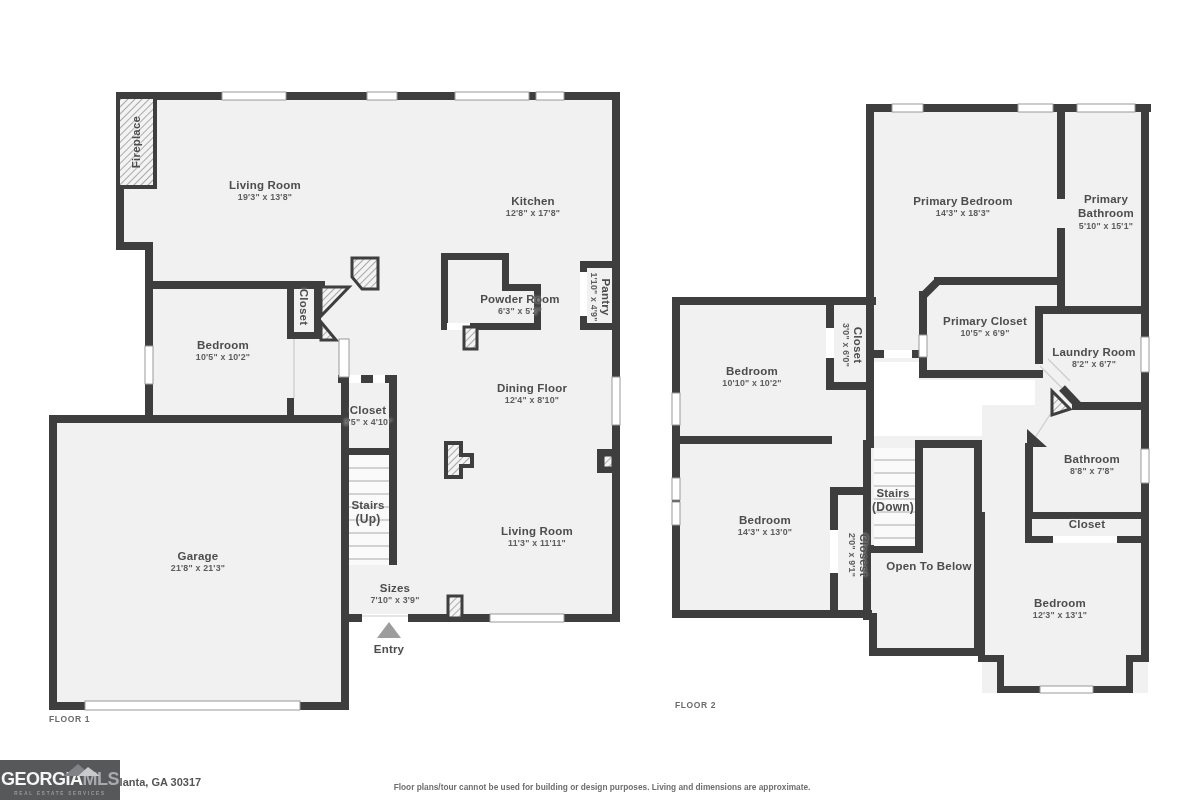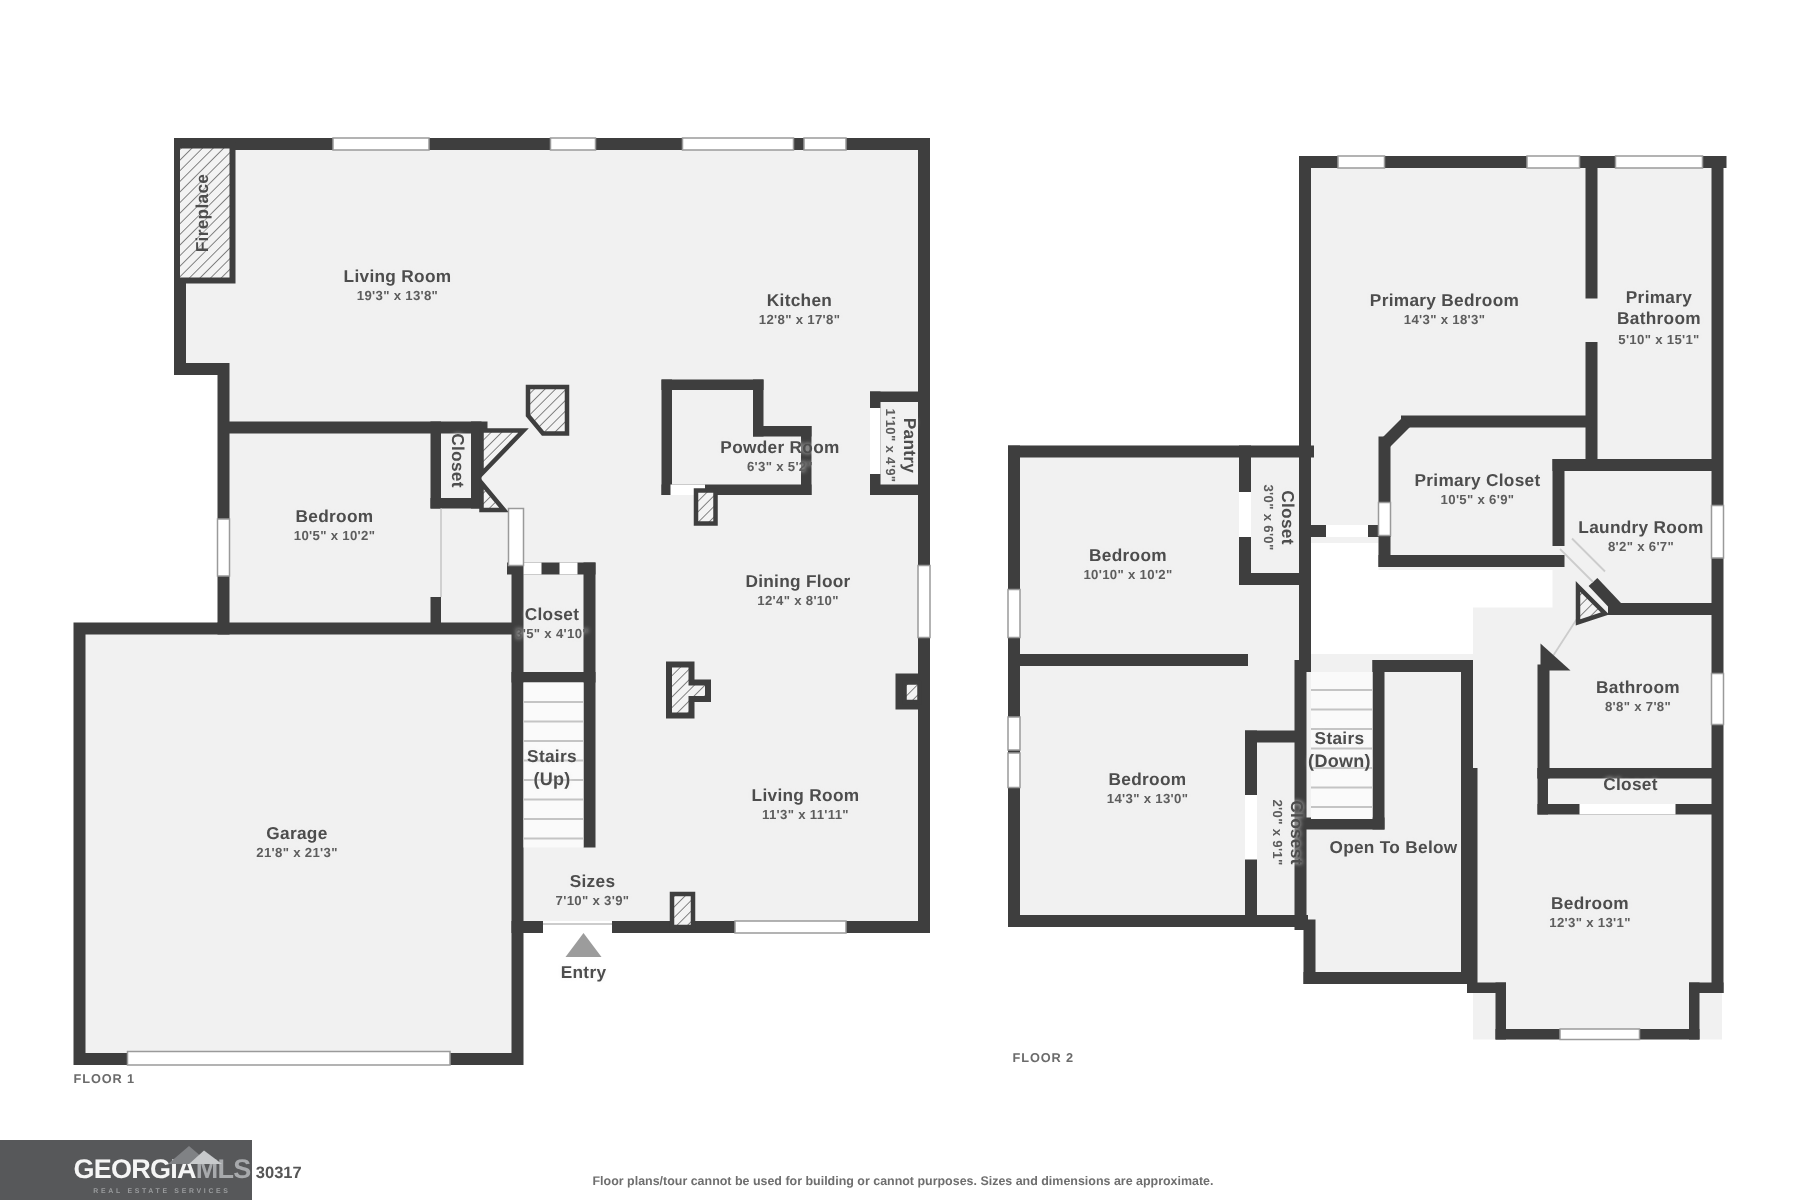--- a/index.html
+++ b/index.html
@@ -21,21 +21,21 @@
     white-space:nowrap;line-height:1.25;text-shadow:0 0 3px rgba(241,241,241,.9);}
   .rlabel .rname{font-size:11.5px;font-weight:700;letter-spacing:.2px;}
   .rlabel .rdims{font-size:8.8px;font-weight:700;color:#5d5d5d;letter-spacing:.2px;}
   .rlabel.wrap{white-space:normal;width:76px;}
   .rot90{transform:translate(-50%,-50%) rotate(90deg);}
   .rotn90{transform:translate(-50%,-50%) rotate(-90deg);}
   .stairs .rdims{font-size:12px;color:#4d4d4d;}
   .floor-tag{position:absolute;font-size:8.5px;font-weight:700;color:#6b6b6b;letter-spacing:.6px;}
   
   #logo-box{position:absolute;left:0;top:760px;width:120px;height:40px;background:#57585a;z-index:3;
-    display:flex;flex-direction:column;align-items:center;justify-content:center;padding-left:48px;}
+    display:flex;flex-direction:column;align-items:center;justify-content:center;}
   #logo-main{display:flex;align-items:baseline;margin-top:4px;}
   #logo-georgia{color:#f5f5f5;font-size:18px;font-weight:700;letter-spacing:-0.5px;}
   #logo-mls{color:#a7a9ac;font-size:18px;font-weight:700;letter-spacing:-0.5px;}
   #logo-sub{color:#9a9c9e;font-size:4.6px;font-weight:700;letter-spacing:1.8px;margin-top:1px;}
   #logo-peak{position:absolute;right:18px;top:3px;}
   #address{position:absolute;left:108px;top:776px;font-size:11px;font-weight:700;color:#555;z-index:2;}
   #disclaimer{position:absolute;left:602px;top:787px;transform:translate(-50%,-50%);
     font-size:8.3px;font-weight:700;color:#6e6e6e;white-space:nowrap;}
 </style>
 </head>
@@ -339,15 +339,15 @@
     <polygon points="2,13 16,1 30,13" fill="#808285"></polygon>
     <polygon points="16,13 26,4 38,13" fill="#c8cacc"></polygon>
   </svg>
   <div id="logo-main">
     <span id="logo-georgia">GEORGIA</span>
         <span id="logo-mls">MLS</span>
   </div>
   <div id="logo-sub">REAL ESTATE SERVICES</div>
 </div>
 
-<div id="disclaimer">Floor plans/tour cannot be used for building or cannot purposes. Sizes and dimensions are approximate.</div>
+<div id="disclaimer">Floor plans/tour cannot be used for building or design purposes. Living and dimensions are approximate.</div>
 
 </div>
 
 </body></html>

